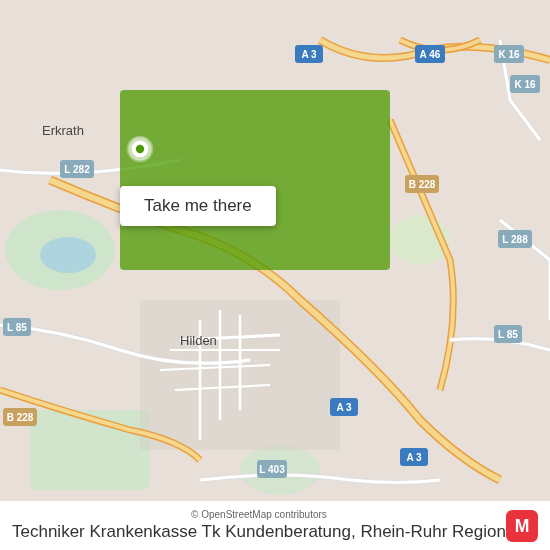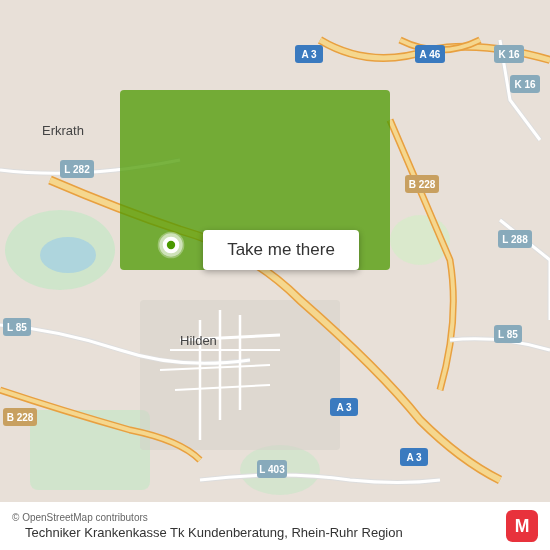--- a/index.html
+++ b/index.html
@@ -29,22 +29,22 @@
     
     .green-overlay {
       position: absolute;
       top: 90px;
       left: 120px;
       width: 270px;
       height: 180px;
       background: rgba(76, 153, 0, 0.75);
       border-radius: 4px;
       display: flex;
-      flex-direction: row;
-      align-items: flex-end;
+      flex-direction: column;
+      align-items: flex-start;
       justify-content: center;
       gap: 12px;
     }
 
     .location-pin {
       width: 40px;
       height: 40px;
       position: relative;
     }
 
@@ -71,32 +71,32 @@
       padding: 8px 12px;
       display: flex;
       align-items: center;
       justify-content: space-between;
     }
 
     .bottom-left {
       display: flex;
       flex-direction: column;
       gap: 2px;
+      align-items: center;
     }
 
     .attribution {
       font-size: 10px;
       color: #666;
     }
 
     .place-name {
-      font-size: 13px;
+      font-size: 17px;
       color: #333;
       font-weight: 400;
-      margin-left: 13px;
     }
 
     .moovit-logo {
       display: flex;
       align-items: center;
       gap: 6px;
     }
 
     .moovit-text {
       font-size: 20px;

